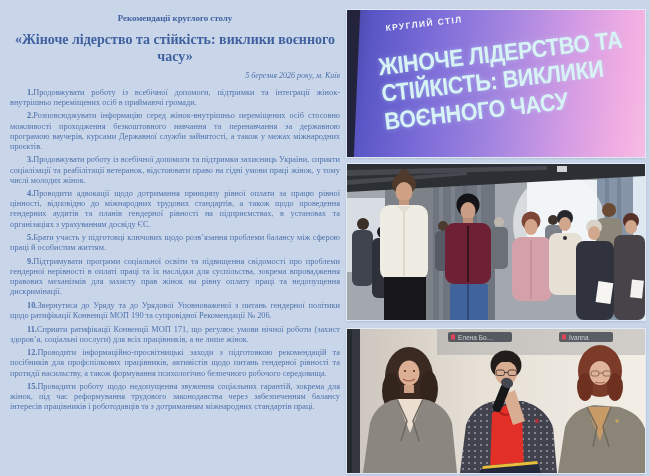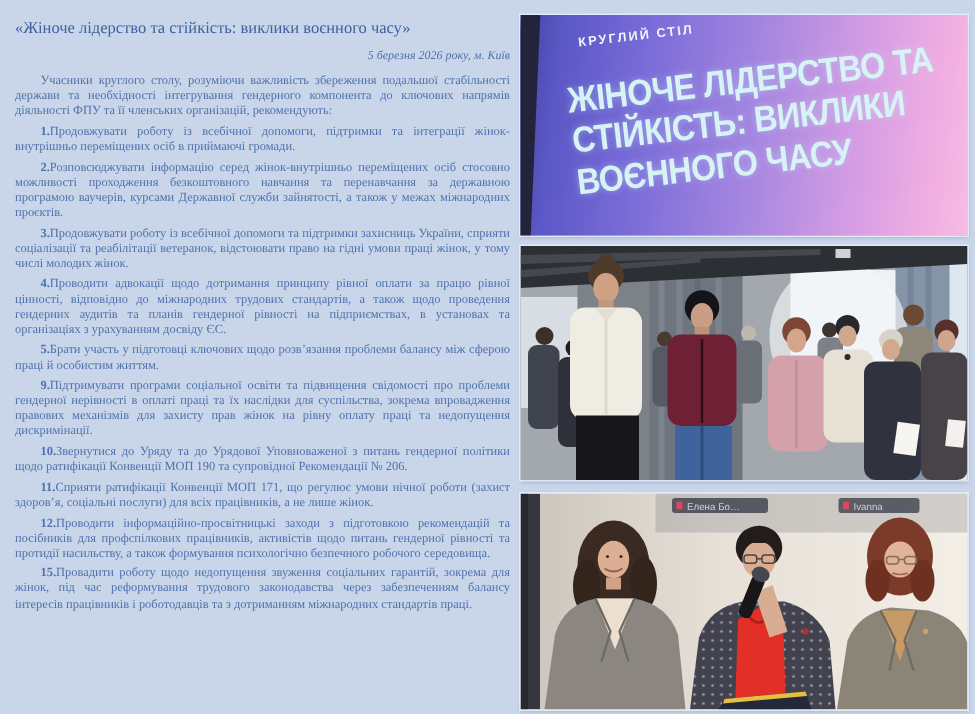--- a/index.html
+++ b/index.html
@@ -7,21 +7,21 @@
     position:relative;width:650px;height:476px;overflow:hidden;
     background:#c9d6ea;
     font-family:"Liberation Serif",serif;
   }
   
   .doc{
     position:absolute;left:10px;top:13px;width:330px;
     color:#4f72ab;font-size:8.3px;line-height:1.22;text-align:justify;
   }
   .doc-title{font-weight:bold;text-align:center;font-size:8.9px;color:#40619f;margin:0 0 7px;}
-  .doc-subtitle{font-weight:normal;text-align:left;font-size:11px;color:#40619f;margin:0 0 6px;}
+  .doc-subtitle{font-weight:bold;text-align:center;font-size:14px;color:#40619f;margin:0 0 6px;}
   .doc-date{font-style:italic;text-align:right;font-size:8px;margin:0 0 7px;}
   .doc p{margin:0 0 3.5px;text-indent:17px;}
   .doc .num{font-weight:bold;}
   
   .photo{position:absolute;box-sizing:border-box;overflow:hidden;
          box-shadow:0 0 0 1px rgba(235,242,250,.8),0 1px 3px rgba(70,90,130,.35);}
   .photo-slide{
     left:347px;top:10px;width:298px;height:147px;
     background:linear-gradient(97deg,#44449e 0%,#5a57c6 9%,#7b6cd8 28%,#a586e0 52%,#d49ce4 74%,#f2afe2 92%,#f5bce4 100%);
   }
@@ -44,23 +44,23 @@
   .photo-standing{left:347px;top:164px;width:298px;height:156px;background:#a7abb2;}
   .photo-panel{left:347px;top:329px;width:298px;height:144px;background:#e8e2da;}
   svg{display:block;}
 </style>
 </head>
 <body>
 
 <div class="canvas">
 
   <div class="doc">
+    <div class="doc-title">Рекомендації круглого столу</div>
     <div class="doc-subtitle">«Жіноче лідерство та стійкість: виклики воєнного часу»</div>
     <div class="doc-date">5 березня 2026 року, м. Київ</div>
-    <p>Учасники круглого столу, розуміючи важливість збереження подальшої стабільності держави та необхідності інтегрування гендерного компонента до ключових напрямів діяльності ФПУ та її членських організацій, рекомендують:</p>
 
     <p><span class="num">1.</span><span>Продовжувати роботу із всебічної допомоги, підтримки та інтеграції жінок-внутрішньо переміщених осіб в приймаючі громади.</span></p>
     <p><span class="num">2.</span><span>Розповсюджувати інформацію серед жінок-внутрішньо переміщених осіб стосовно можливості проходження безкоштовного навчання та перенавчання за державною програмою ваучерів, курсами Державної служби зайнятості, а також у межах міжнародних проєктів.</span></p>
     <p><span class="num">3.</span><span>Продовжувати роботу із всебічної допомоги та підтримки захисниць України, сприяти соціалізації та реабілітації ветеранок, відстоювати право на гідні умови праці жінок, у тому числі молодих жінок.</span></p>
     <p><span class="num">4.</span><span>Проводити адвокації щодо дотримання принципу рівної оплати за працю рівної цінності, відповідно до міжнародних трудових стандартів, а також щодо проведення гендерних аудитів та планів гендерної рівності на підприємствах, в установах та організаціях з урахуванням досвіду ЄС.</span></p>
     <p><span class="num">5.</span><span>Брати участь у підготовці ключових щодо розв’язання проблеми балансу між сферою праці й особистим життям.</span></p>
     <p><span class="num">9.</span><span>Підтримувати програми соціальної освіти та підвищення свідомості про проблеми гендерної нерівності в оплаті праці та їх наслідки для суспільства, зокрема впровадження правових механізмів для захисту прав жінок на рівну оплату праці та недопущення дискримінації.</span></p>
     <p><span class="num">10.</span><span>Звернутися до Уряду та до Урядової Уповноваженої з питань гендерної політики щодо ратифікації Конвенції МОП 190 та супровідної Рекомендації № 206.</span></p>
     <p><span class="num">11.</span><span>Сприяти ратифікації Конвенції МОП 171, що регулює умови нічної роботи (захист здоров’я, соціальні послуги) для всіх працівників, а не лише жінок.</span></p>
     <p><span class="num">12.</span><span>Проводити інформаційно-просвітницькі заходи з підготовкою рекомендацій та посібників для профспілкових працівників, активістів щодо питань гендерної рівності та протидії насильству, а також формування психологічно безпечного робочого середовища.</span></p>

